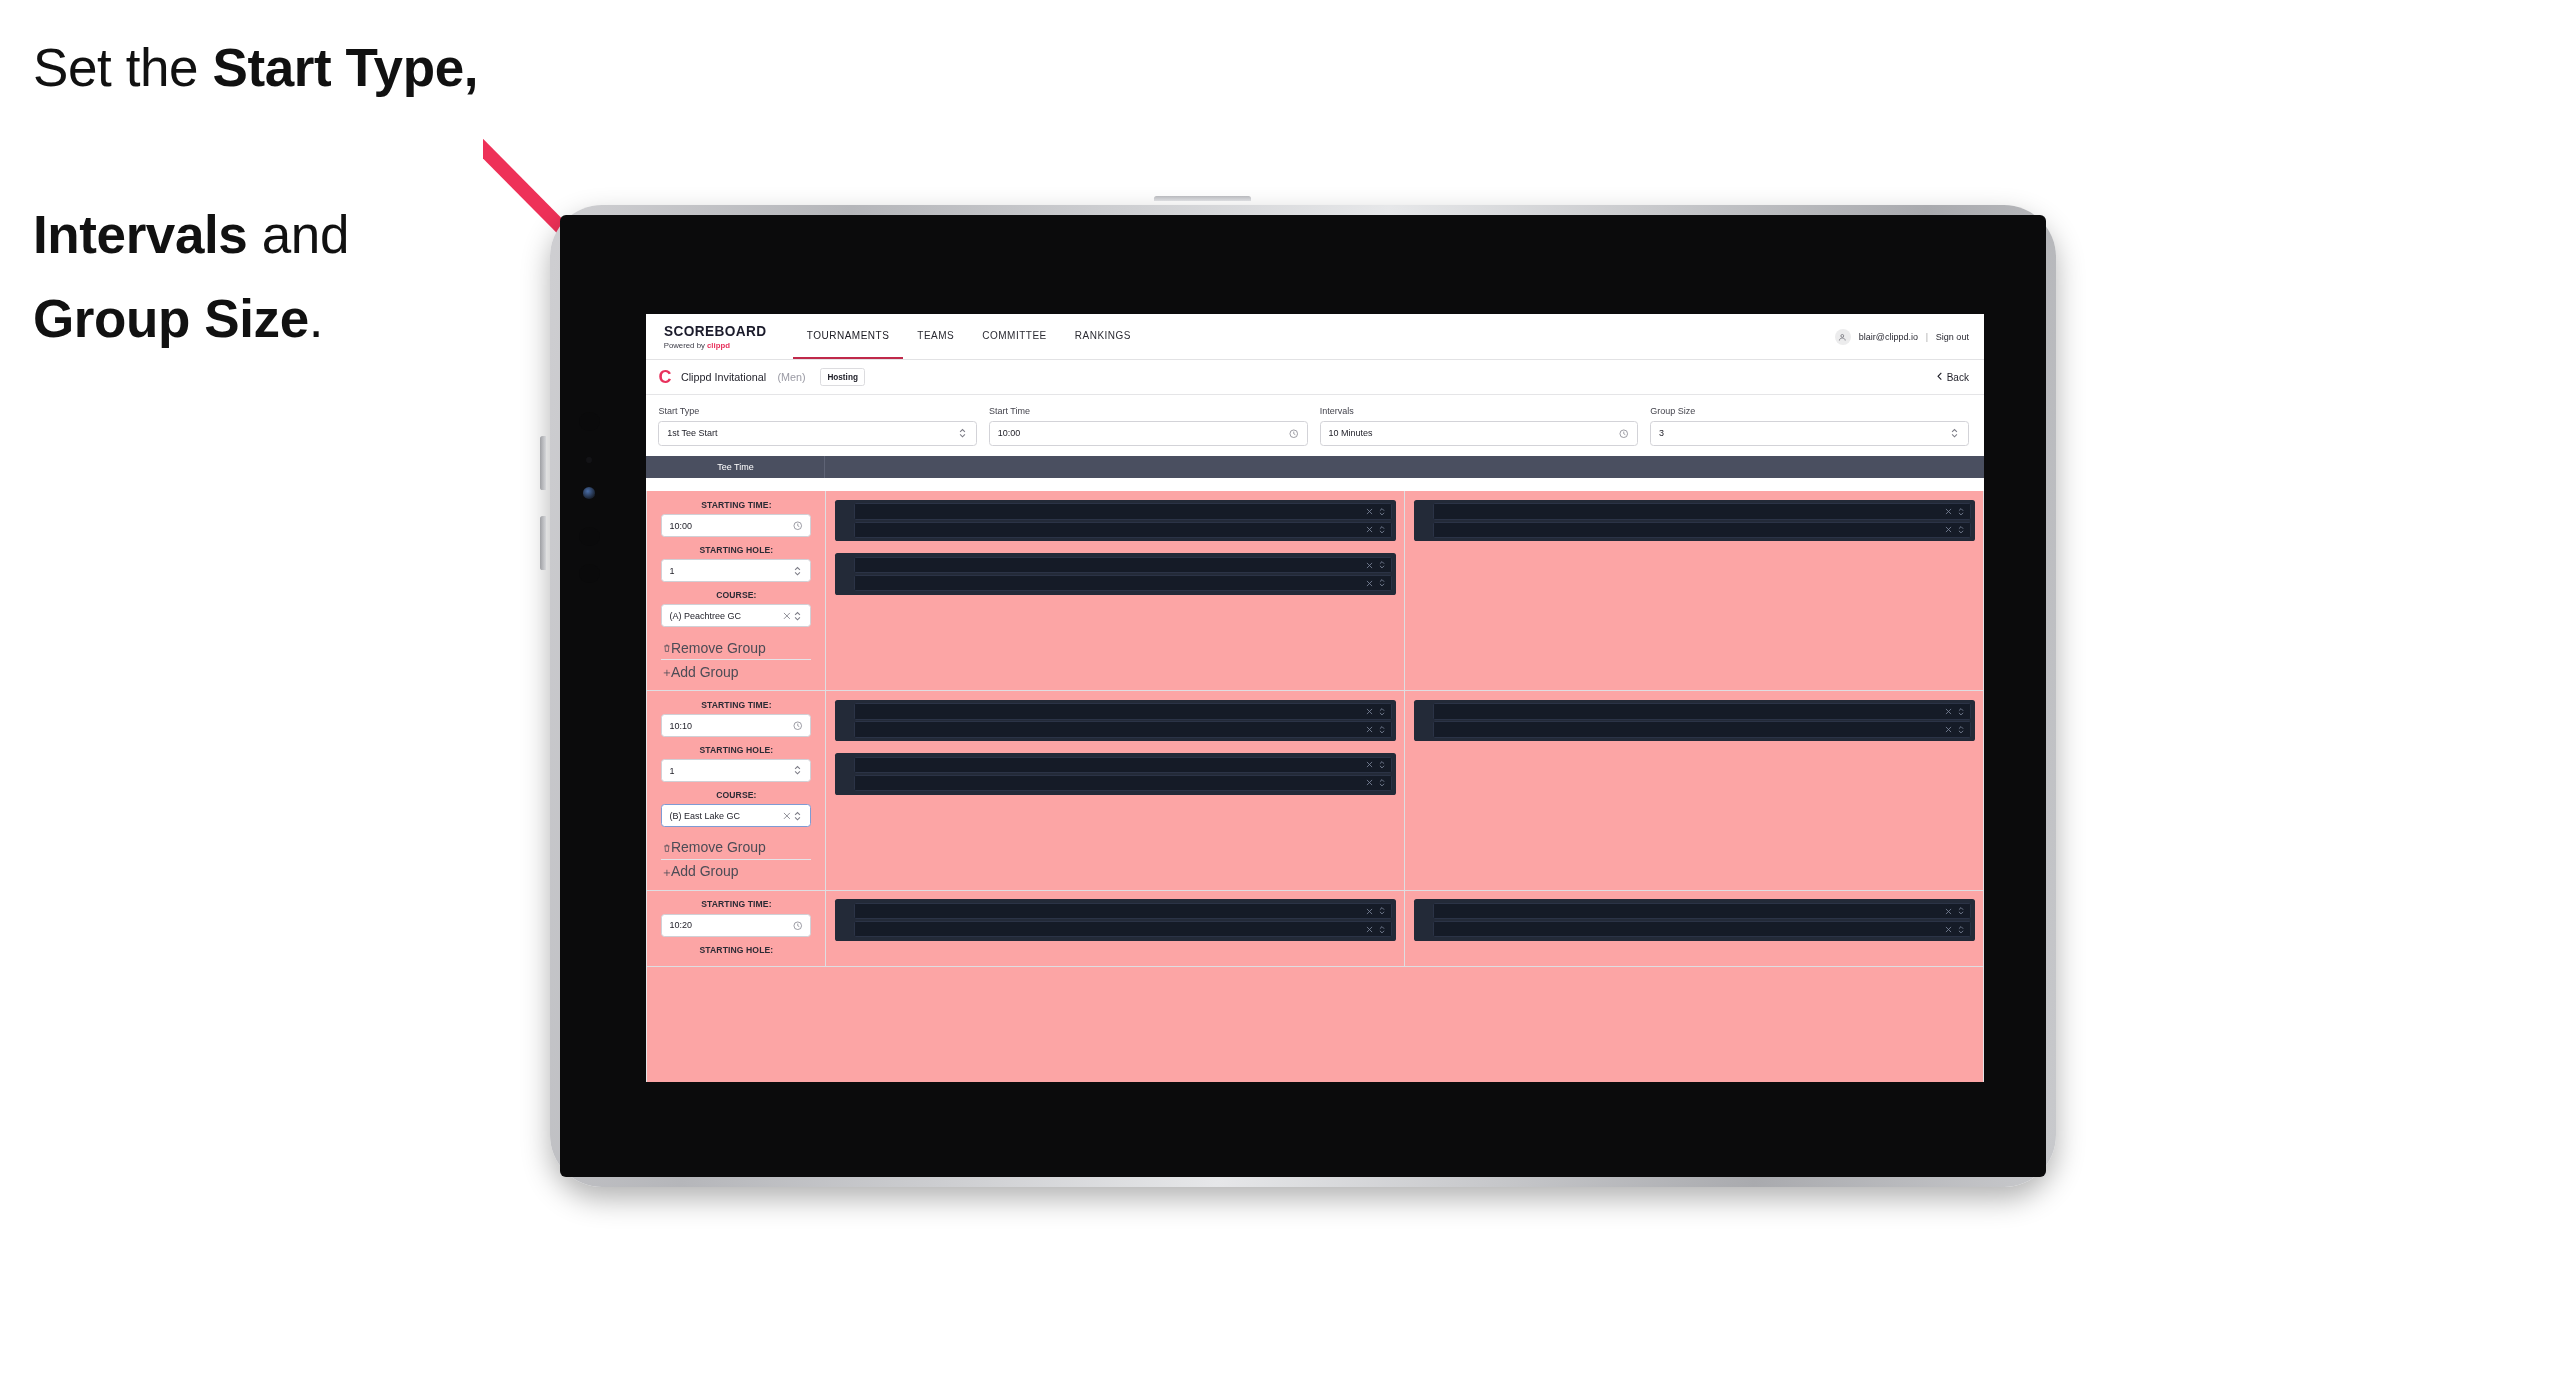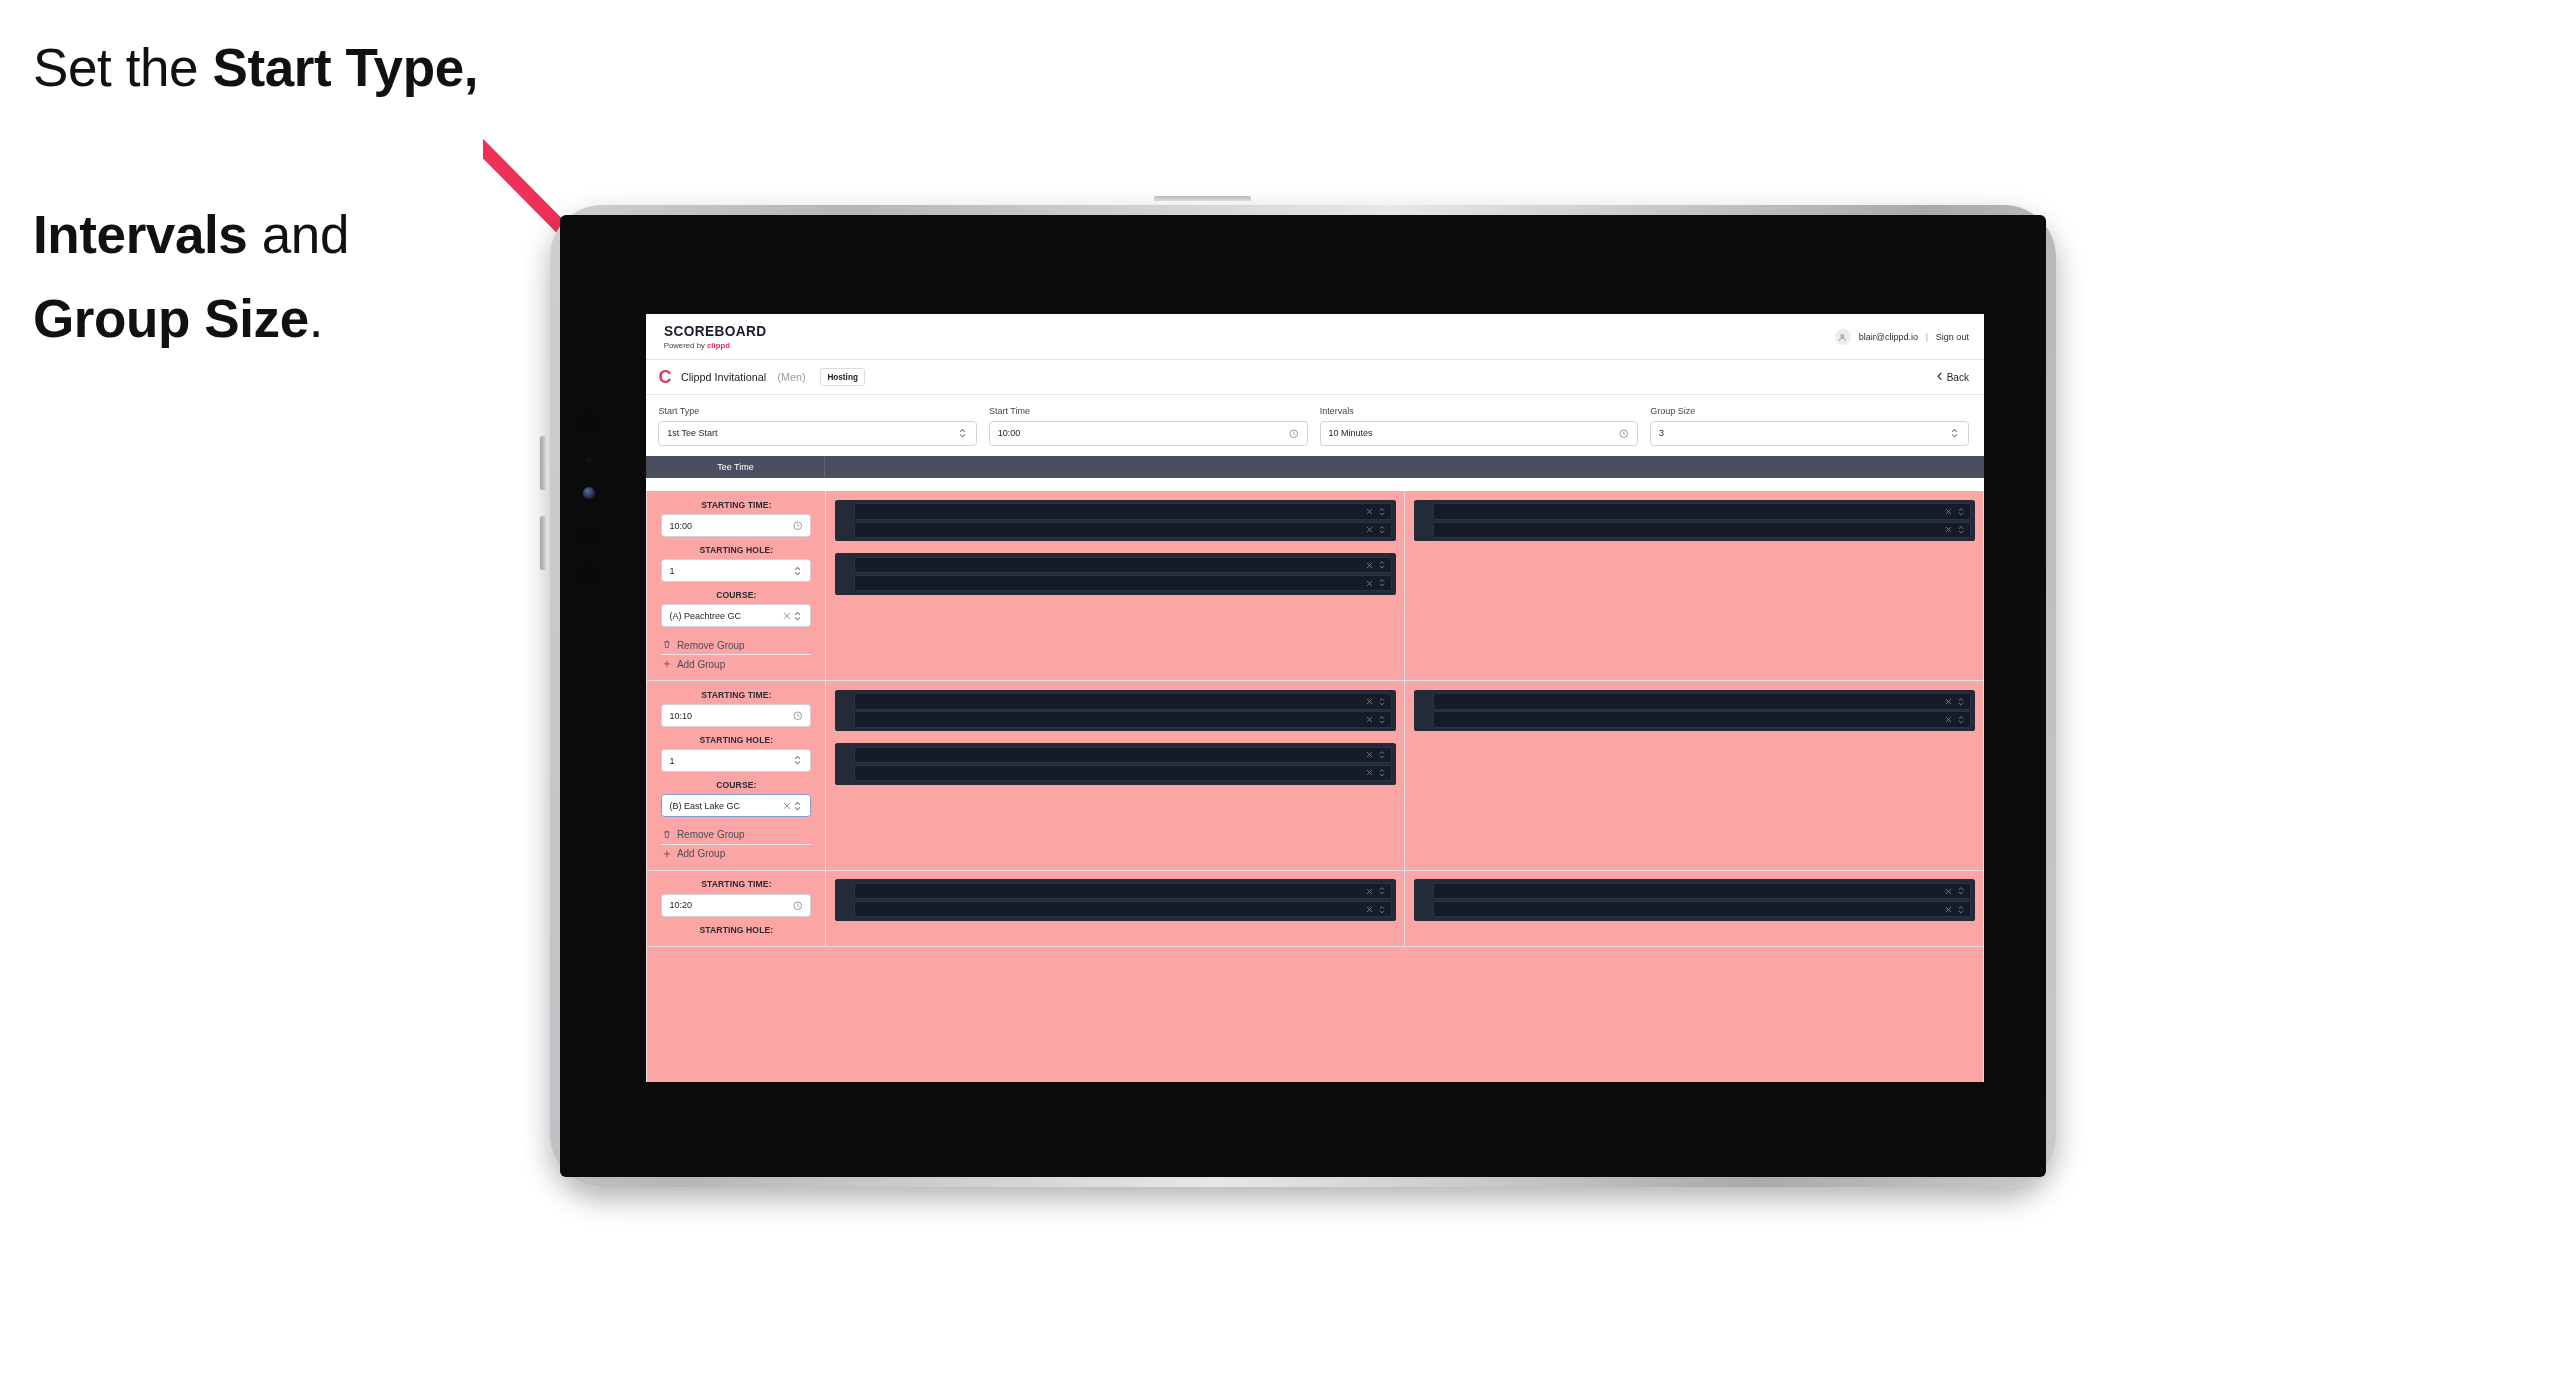--- a/index.html
+++ b/index.html
@@ -217,22 +217,22 @@
     border: 0.9px solid #d0d0d6; border-radius: 3.5px;
     background: #fff;
     display: flex; align-items: center;
     padding: 0 7px; margin-bottom: 7.8px;
     cursor: pointer;
   }
   .tee-input.focused { border-color: #7e9bd4; }
   .tee-input .v { font-size: 9px; color: #1d1d26; flex: 1; white-space: nowrap; overflow: hidden; }
   .tee-actions { width: 100%; margin-top: 0.9px; }
   .tee-act {
-    display: flex; align-items: center; gap: 6px;
-    font-size: 10px; color: #4c4c56;
+    display: flex; align-items: center; 
+    font-size: 14px; color: #4c4c56;
     padding: 3.5px 0 3.5px 1.7px;
     cursor: pointer;
   }
   .tee-act.bordered { border-top: 0.9px solid #e4e4e8; }
 
   .cell-team {
     flex: 1 1 0; min-width: 0;
     border-right: 0.9px solid #dedee2;
     padding: 8.6px 8.6px 8.6px 8.6px;
     display: flex; flex-direction: column; gap: 12px;
@@ -314,20 +314,26 @@
     <div class="bezel-dot d3"></div>
     <div class="bezel-dot d4"></div>
     <div class="bezel-dot d5"></div>
 
     <div class="app">
 
       <div class="topnav">
         <div class="brand">
           <div class="brand-main">SCOREBOARD</div>
           <div class="brand-sub"><span>Powered by </span><span class="pink">clippd</span></div>
+        </div>
+        <div class="navtabs">
+          <div class="navtab active">TOURNAMENTS</div>
+          <div class="navtab">TEAMS</div>
+          <div class="navtab">COMMITTEE</div>
+          <div class="navtab">RANKINGS</div>
         </div>
         <div class="nav-right">
           <div class="avatar">
             <svg width="8.6" height="8.6" viewBox="0 0 16 16" fill="none" stroke="currentColor" stroke-width="1.4">
               <circle cx="8" cy="5.4" r="2.6"></circle>
                 <path d="M2.6 14c0-3 2.5-4.6 5.4-4.6S13.4 11 13.4 14"></path>
             </svg>
           </div>
           <div class="nav-email">blair@clippd.io</div>
           <div class="nav-sep">|</div>

